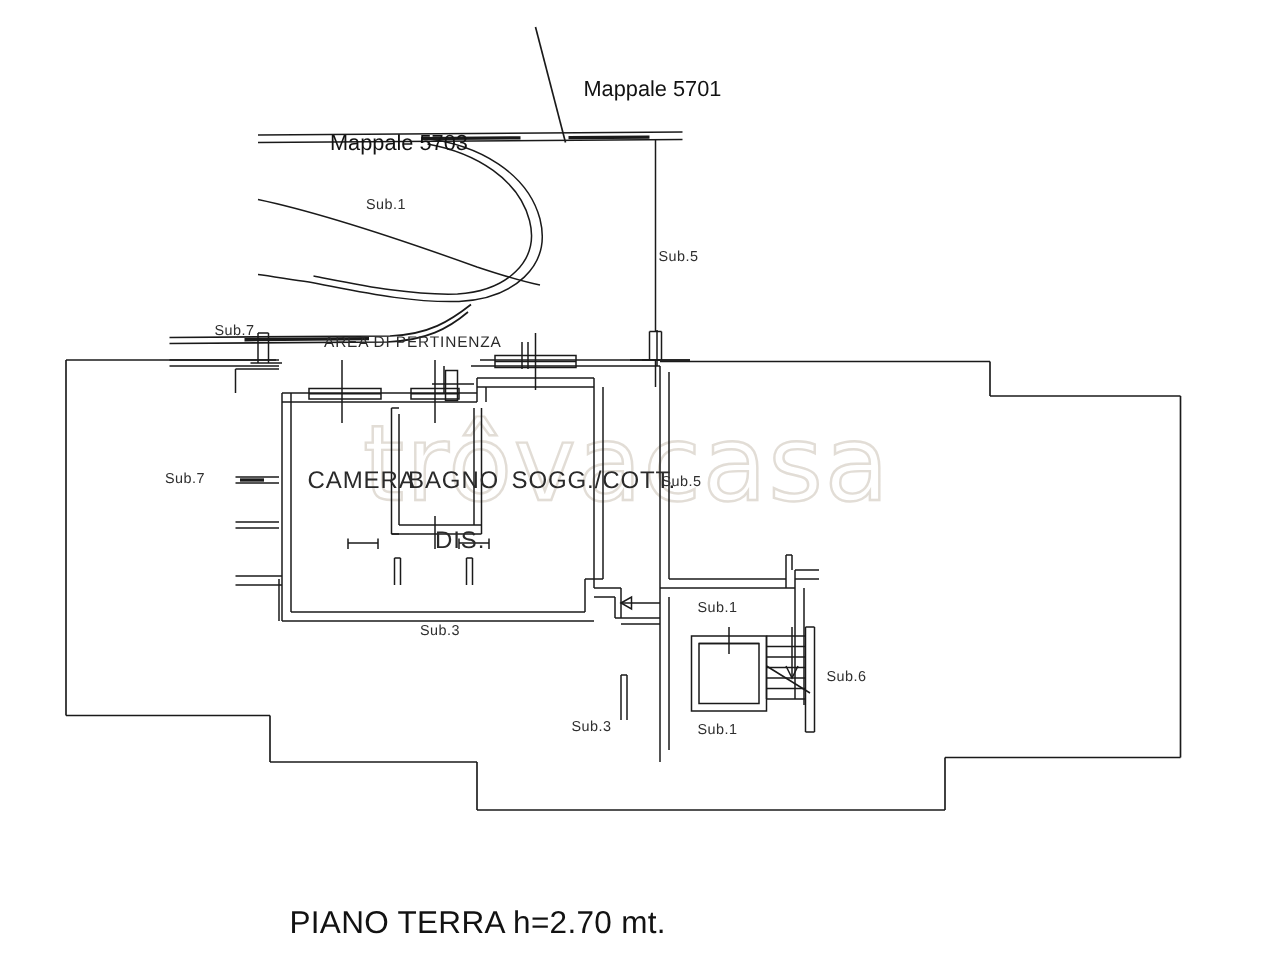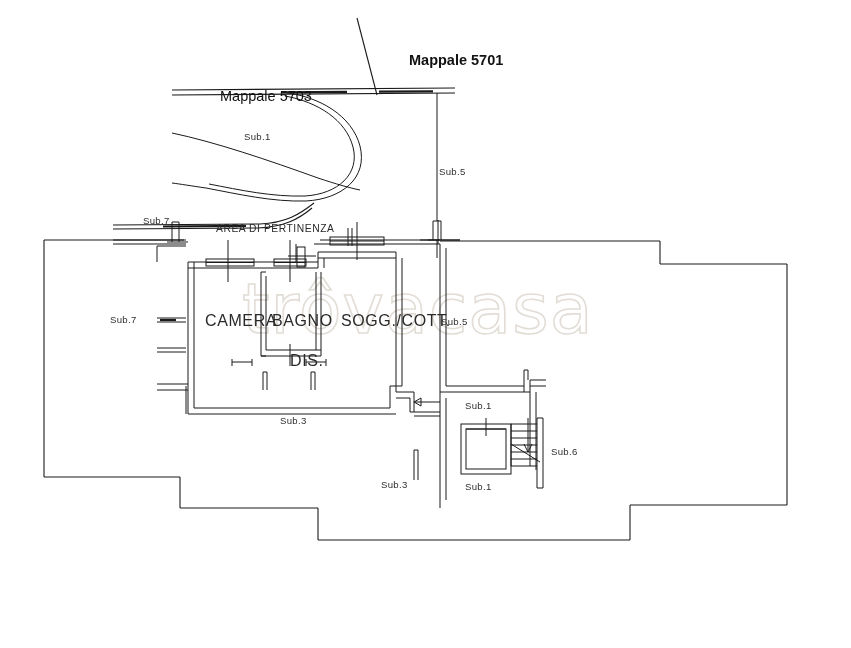--- a/index.html
+++ b/index.html
@@ -340,34 +340,35 @@
 
       <g>
         <path d="M 438 220 L 438 244"></path>
         <path d="M 420 240 L 460 240"></path>
       </g>
 
     </g>
   </svg>
 
   <div class="lbl lbl-mappale" style="left:220px; top:53px;margin-top:36px;">Mappale 5703</div>
-  <div class="lbl lbl-mappale" style="left:409px; top:53px;font-weight:bold;">Mappale 5701</div>
+  <div class="lbl lbl-mappale" style="left:389px; top:53px;">Mappale 5701</div>
 
   <div class="lbl lbl-sub" style="left:244px; top:132px;">Sub.1</div>
   <div class="lbl lbl-sub" style="left:439px; top:167px;">Sub.5</div>
   <div class="lbl lbl-sub" style="left:143px; top:216px;">Sub.7</div>
   <div class="lbl lbl-sub" style="left:110px; top:315px;">Sub.7</div>
   <div class="lbl lbl-sub" style="left:441px; top:317px;">Sub.5</div>
   <div class="lbl lbl-sub" style="left:280px; top:416px;">Sub.3</div>
   <div class="lbl lbl-sub" style="left:465px; top:401px;">Sub.1</div>
   <div class="lbl lbl-sub" style="left:551px; top:447px;">Sub.6</div>
   <div class="lbl lbl-sub" style="left:465px; top:482px;">Sub.1</div>
   <div class="lbl lbl-sub" style="left:381px; top:480px;">Sub.3</div>
 
   <div class="lbl lbl-area" style="left:216px; top:224px;">AREA DI PERTINENZA</div>
 
   <div class="lbl lbl-room" style="left:205px; top:313px;">CAMERA</div>
   <div class="lbl lbl-room" style="left:272px; top:313px;">BAGNO</div>
   <div class="lbl lbl-room" style="left:341px; top:313px;">SOGG./COTT.</div>
   <div class="lbl lbl-room" style="left:290px; top:353px;">DIS.</div>
 
+  <div class="lbl lbl-title" style="left:193px; top:605px;">PIANO TERRA h=2.70 mt.</div>
 
 </div>
 
 </body></html>

